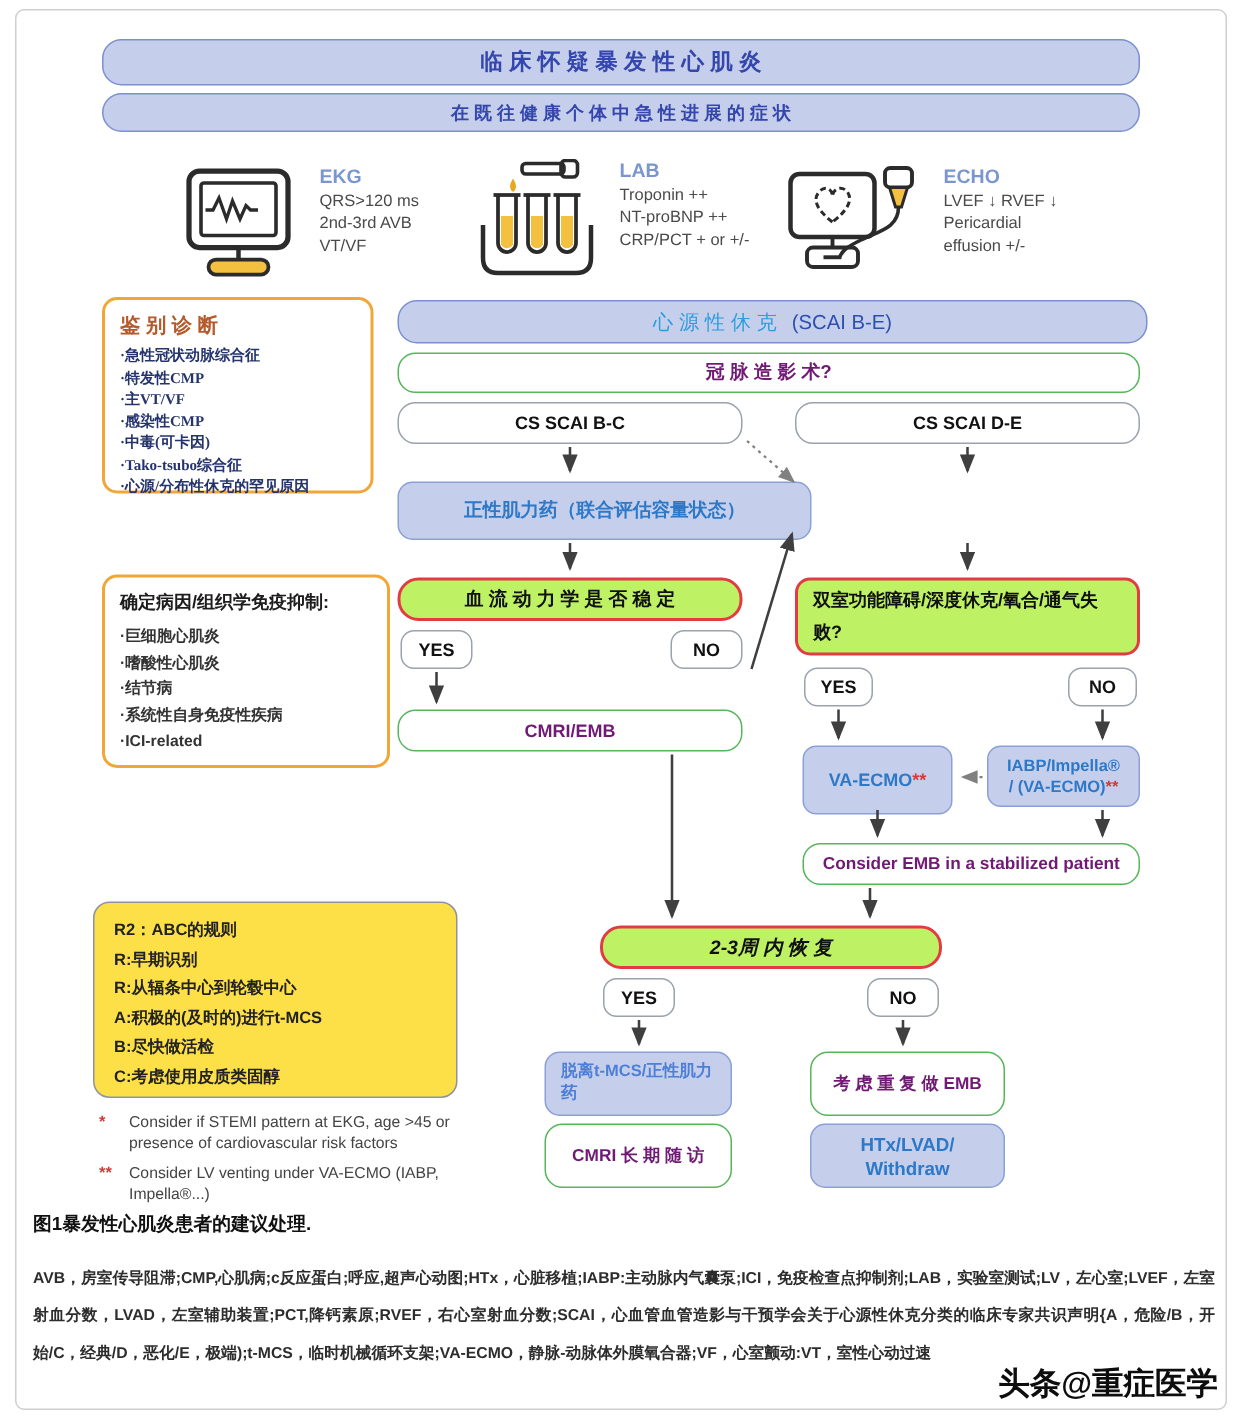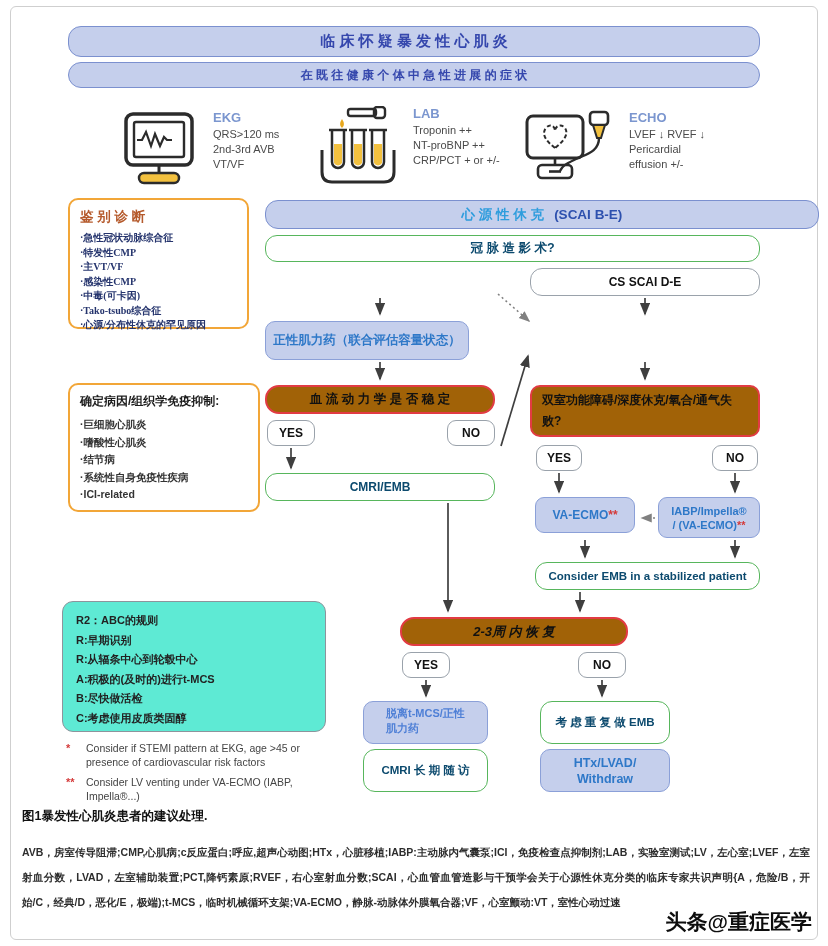--- a/index.html
+++ b/index.html
@@ -5,23 +5,23 @@
   html,body{margin:0;padding:0;background:#fff;}
   .canvas{position:relative;width:828px;height:946px;background:#fff;
     font-family:"Liberation Sans","DejaVu Sans",sans-serif;overflow:hidden;}
   .frame{position:absolute;left:10px;top:6px;width:806px;height:932px;
     border:1px solid #cfcfcf;border-radius:6px;}
   .box{position:absolute;box-sizing:border-box;display:flex;align-items:center;
     justify-content:center;text-align:center;}
   .pill{background:#c5cfec;border:1.6px solid #7b90cf;border-radius:13px;}
   .bluefill{background:#c5cfec;border:1.6px solid #8ba0d8;border-radius:10px;
     color:#2e78c8;font-weight:bold;}
-  .green{background:#fff;border:1.7px solid #57b65c;border-radius:12px;font-weight:bold;color:#0c4a6e;}
+  .green{background:#fff;border:1.7px solid #57b65c;border-radius:12px;font-weight:bold;color:#701a75;}
   .gray{background:#fff;border:1.6px solid #9aa2ab;border-radius:12px;font-weight:bold;color:#111;}
-  .red{background:#a16207;border:2px solid #e23b43;border-radius:14px;font-weight:bold;color:#111;}
+  .red{background:#bef264;border:2px solid #e23b43;border-radius:14px;font-weight:bold;color:#111;}
   .yesno{width:48px;height:26px;background:#fff;border:1.6px solid #9aa2ab;
     border-radius:9px;font-weight:bold;font-size:12px;color:#111;}
   .orangebox{position:absolute;box-sizing:border-box;border:2px solid #f2a638;
     border-radius:10px;background:#fff;padding:8px 10px;}
   .modality{position:absolute;display:flex;gap:13px;align-items:flex-start;}
   .mod-name{font-size:13px;font-weight:bold;color:#7b96cf;margin-bottom:2px;}
   .mod-line{font-size:11px;color:#4a4a4a;line-height:15px;}
   .overlay{position:absolute;left:0;top:0;pointer-events:none;}
   .fn-row{display:flex;gap:6px;margin-bottom:7px;}
   .fn-mark{color:#d43a3a;font-weight:bold;font-size:11px;width:14px;flex:none;}
@@ -124,22 +124,22 @@
     <div style="font-size:12px;font-weight:bold;color:#1d1d1d;margin-bottom:6px;">确定病因/组织学免疫抑制:</div>
     <div style="font-size:10.5px;font-weight:bold;color:#333;line-height:17.5px;">
       <div>·巨细胞心肌炎</div>
       <div>·嗜酸性心肌炎</div>
       <div>·结节病</div>
       <div>·系统性自身免疫性疾病</div>
       <div>·ICI-related</div>
     </div>
   </div>
 
-  <div style="position:absolute;left:62px;top:601px;width:264px;height:131px;box-sizing:border-box;
-              border:1.5px solid #8d949c;border-radius:11px;padding:9px 13px;background:#5eead4;">
+  <div style="position:absolute;left:62px;top:601px;width:243px;height:131px;box-sizing:border-box;
+              border:1.5px solid #8d949c;border-radius:11px;padding:9px 13px;background:#fde047;">
     <div style="font-size:11px;font-weight:bold;color:#222;line-height:19.5px;">
       <div>R2：ABC的规则</div>
       <div>R:早期识别</div>
       <div>R:从辐条中心到轮毂中心</div>
       <div>A:积极的(及时的)进行t-MCS</div>
       <div>B:尽快做活检</div>
       <div>C:考虑使用皮质类固醇</div>
     </div>
   </div>
 
@@ -147,34 +147,37 @@
     <div class="fn-row">
       <span class="fn-mark">*</span>
       <span class="fn-text">Consider if STEMI pattern at EKG, age &gt;45 or presence of cardiovascular risk factors</span>
     </div>
     <div class="fn-row">
       <span class="fn-mark">**</span>
       <span class="fn-text">Consider LV venting under VA-ECMO (IABP, Impella®...)</span>
     </div>
   </div>
 
-  <div class="box pill" style="left:265px;top:200px;width:554px;height:29px;font-size:13.5px;font-weight:bold;">
+  <div class="box pill" style="left:265px;top:200px;width:500px;height:29px;font-size:13.5px;font-weight:normal;">
     <span style="color:#2f9ddd;">心 源 性 休 克</span>
     <span style="color:#2d50ae;margin-left:10px;">(SCAI B-E)</span>
   </div>
 
   <div class="box green" style="left:265px;top:235px;width:495px;height:27px;font-size:12.5px;">
     <span>冠 脉 造 影 术?</span>
   </div>
 
+  <div class="box gray" style="left:265px;top:268px;width:230px;height:28px;font-size:12px;">
+    <span>CS SCAI B-C</span>
+  </div>
   <div class="box gray" style="left:530px;top:268px;width:230px;height:28px;font-size:12px;">
     <span>CS SCAI D-E</span>
   </div>
 
-  <div class="box bluefill" style="left:265px;top:321px;width:204px;height:39px;font-size:12.5px;">
+  <div class="box bluefill" style="left:265px;top:321px;width:276px;height:39px;font-size:12.5px;">
     <span>正性肌力药（联合评估容量状态）</span>
   </div>
 
   <div class="box red" style="left:265px;top:385px;width:230px;height:29px;font-size:12.5px;">
     <span>血 流 动 力 学 是 否 稳 定</span>
   </div>
   <div class="box red" style="left:530px;top:385px;width:230px;height:52px;font-size:12px;
        justify-content:flex-start;text-align:left;padding:4px 10px;line-height:21px;border-radius:10px;">
     <span>双室功能障碍/深度休克/氧合/通气失败?</span>
   </div>
@@ -190,21 +193,21 @@
     <span>CMRI/EMB</span>
   </div>
 
   <div class="box yesno" style="left:536px;top:445px;width:46px;">
     <span>YES</span>
   </div>
   <div class="box yesno" style="left:712px;top:445px;width:46px;">
     <span>NO</span>
   </div>
 
-  <div class="box bluefill" style="left:535px;top:497px;width:100px;height:36px;font-size:12px;border-radius:9px;">
+  <div class="box bluefill" style="left:535px;top:497px;width:100px;height:46px;font-size:12px;border-radius:9px;">
     <span>VA-ECMO</span>
       <span class="redmark">**</span>
   </div>
   <div class="box bluefill" style="left:658px;top:497px;width:102px;height:41px;font-size:11px;border-radius:9px;flex-direction:column;line-height:14px;">
     <span>IABP/Impella®</span>
     <span><span>/ (VA-ECMO)</span><span class="redmark">**</span></span>
   </div>
 
   <div class="box green" style="left:535px;top:562px;width:225px;height:28px;font-size:11.5px;">
     <span>Consider EMB in a stabilized patient</span>
@@ -215,21 +218,21 @@
   </div>
 
   <div class="box yesno" style="left:402px;top:652px;">
     <span>YES</span>
   </div>
   <div class="box yesno" style="left:578px;top:652px;">
     <span>NO</span>
   </div>
 
   <div class="box bluefill" style="left:363px;top:701px;width:125px;height:43px;font-size:11px;
-       justify-content:flex-start;align-items:flex-start;text-align:left;padding:4px 22px;color:#4e7fd6;">
+       justify-content:flex-start;align-items:flex-start;text-align:left;padding:4px 10px;color:#4e7fd6;">
     <span>脱离t-MCS/正性肌力药</span>
   </div>
   <div class="box green" style="left:363px;top:749px;width:125px;height:43px;font-size:11.5px;">
     <span>CMRI 长 期 随 访</span>
   </div>
 
   <div class="box green" style="left:540px;top:701px;width:130px;height:43px;font-size:11.5px;">
     <span>考 虑 重 复 做 EMB</span>
   </div>
   <div class="box bluefill" style="left:540px;top:749px;width:130px;height:43px;font-size:12.5px;flex-direction:column;line-height:16px;">

